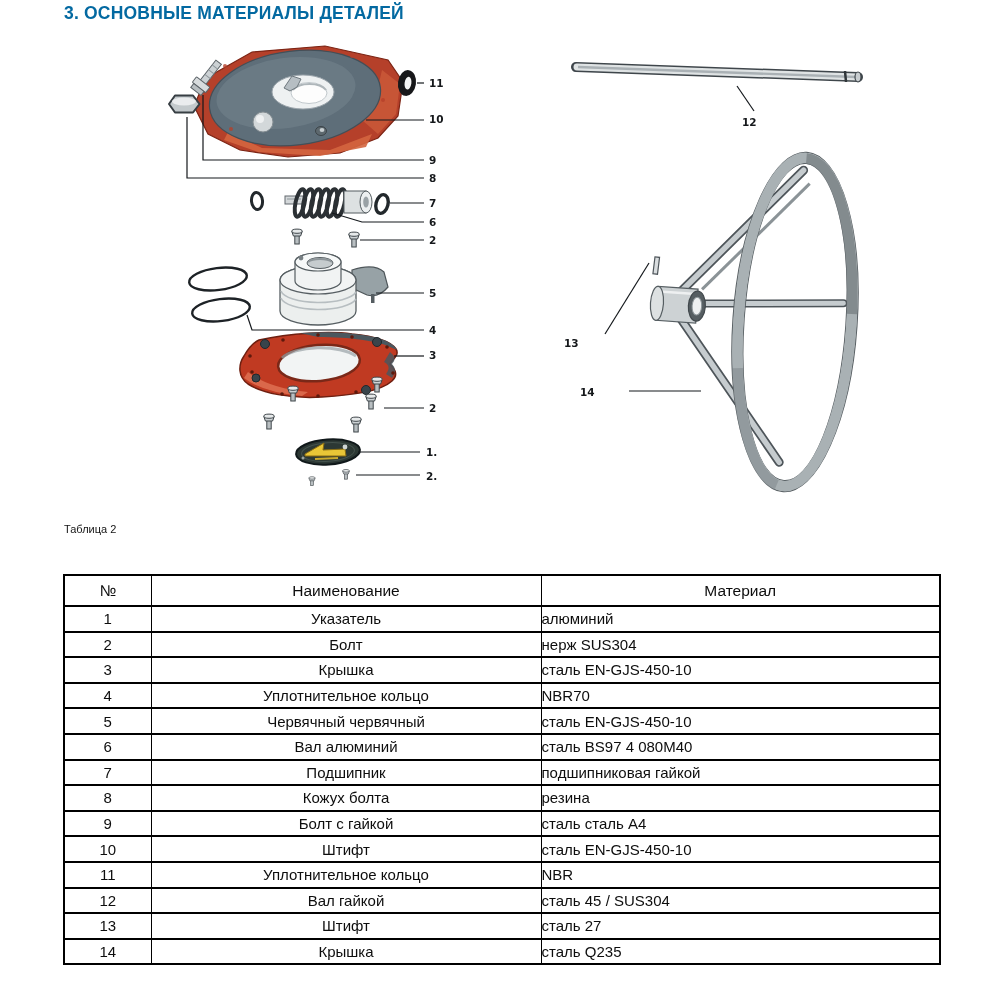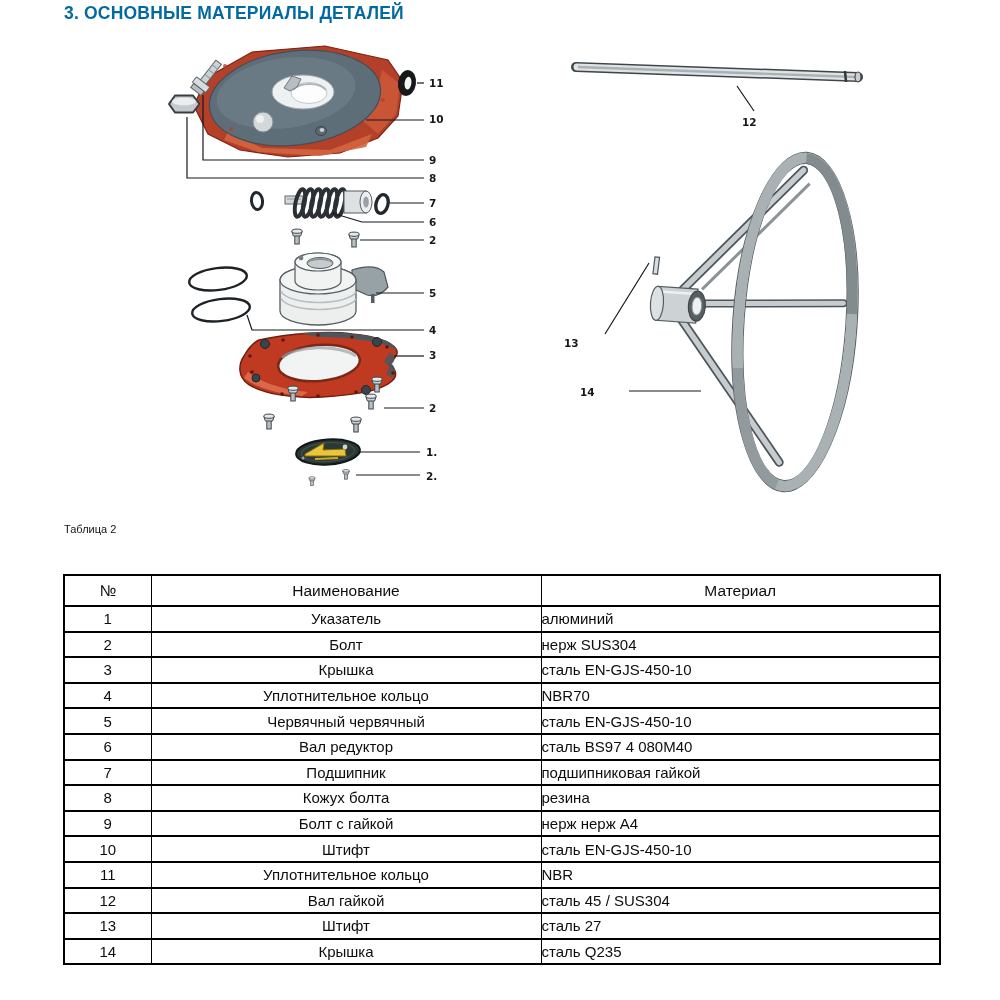--- a/index.html
+++ b/index.html
@@ -278,37 +278,37 @@
         <td class="c1">Уплотнительное кольцо</td>
         <td class="c2">NBR70</td>
       </tr>
       <tr>
         <td class="c0">5</td>
         <td class="c1">Червячный червячный</td>
         <td class="c2">сталь EN-GJS-450-10</td>
       </tr>
       <tr>
         <td class="c0">6</td>
-        <td class="c1">Вал редуктор</td>
+        <td class="c1">Вал алюминий</td>
         <td class="c2">сталь BS97 4 080M40</td>
       </tr>
       <tr>
         <td class="c0">7</td>
         <td class="c1">Подшипник</td>
         <td class="c2">подшипниковая гайкой</td>
       </tr>
       <tr>
         <td class="c0">8</td>
         <td class="c1">Кожух болта</td>
         <td class="c2">резина</td>
       </tr>
       <tr>
         <td class="c0">9</td>
         <td class="c1">Болт с гайкой</td>
-        <td class="c2">нерж нерж А4</td>
+        <td class="c2">сталь сталь А4</td>
       </tr>
       <tr>
         <td class="c0">10</td>
         <td class="c1">Штифт</td>
         <td class="c2">сталь EN-GJS-450-10</td>
       </tr>
       <tr>
         <td class="c0">11</td>
         <td class="c1">Уплотнительное кольцо</td>
         <td class="c2">NBR</td>

